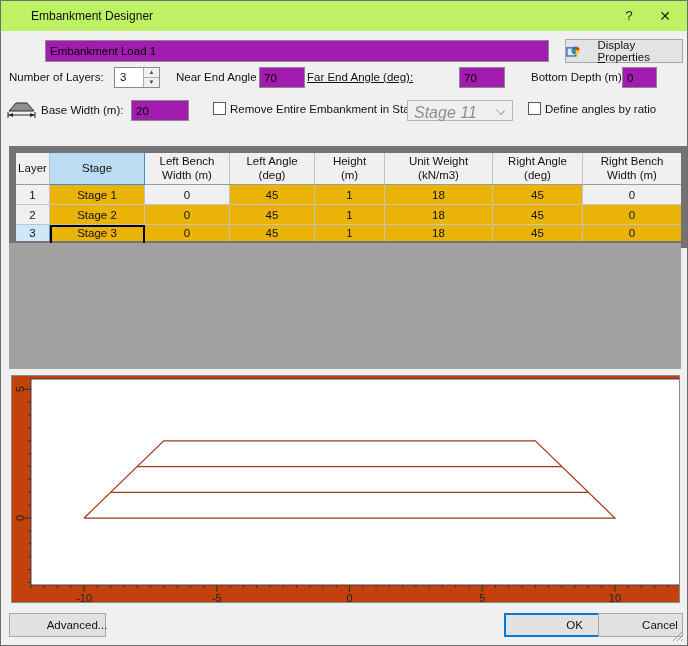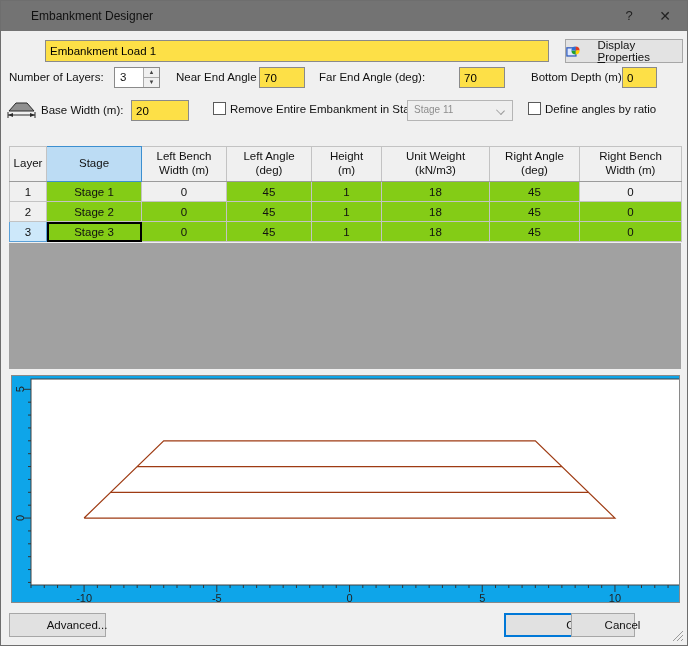--- a/index.html
+++ b/index.html
@@ -2,98 +2,98 @@
 <html><head>
 <meta charset="utf-8">
 <style>
   * { margin:0; padding:0; box-sizing:border-box; }
   html,body { width:688px; height:646px; }
   body { font-family:"Liberation Sans", sans-serif; font-size:12px; color:#111; }
   .dialog { position:relative; width:688px; height:646px; background:#f0f0f0;
             border:1px solid #6e6e6e; overflow:hidden; }
 
   
-  .titlebar { position:absolute; left:0; top:0; width:100%; height:30px; background:#737373; }
+  .titlebar { position:absolute; left:0; top:0; width:100%; height:30px; background:#bef264; }
   .title-text { position:absolute; left:30px; top:0; line-height:30px; font-size:12px; }
   .cap-btn { position:absolute; top:0; width:32px; height:30px; text-align:center;
              line-height:30px; font-size:13px; color:#222; cursor:default; }
   .help-btn { right:42px; }
   .close-btn { right:6px; font-size:14px; }
 
   label, .lbl { white-space:nowrap; font-size:11.5px; }
 
-  .txt { position:absolute; height:21px; border:1px solid #8a8a8a; background:#fde047;
+  .txt { position:absolute; height:21px; border:1px solid #8a8a8a; background:#a21caf;
          font-family:"Liberation Sans",sans-serif; font-size:11.5px; padding:0 4px; }
 
   
   .name-label { position:absolute; left:8px; top:43px;margin-left:36px; }
   .name-input { left:44px; top:39px; width:504px; height:22px; }
   .dp-btn { position:absolute; left:564px; top:38px; width:118px; height:24px;
             background:#e3e3e3; border:1px solid #a7a7a7; display:flex; align-items:center;
             justify-content:center; font-size:11.5px; gap:17px; }
   .dp-btn u { text-decoration:underline; }
 
   
   .l-layers { position:absolute; left:8px; top:70px; }
   .spinner { position:absolute; left:113px; top:66px; width:46px; height:21px;
              border:1px solid #8a8a8a; background:#fff; display:flex; }
   .spin-val { flex:1; font-size:11.5px; padding:3px 0 0 5px; }
   .spin-btns { width:16px; display:flex; flex-direction:column; border-left:1px solid #ababab; }
   .spin-b { flex:1; background:#f0f0f0; font-size:6px; line-height:9px; text-align:center; color:#444; }
   .spin-b + .spin-b { border-top:1px solid #ababab; }
   .l-near { position:absolute; left:175px; top:70px; }
   .in-near { left:258px; top:66px; width:46px; }
-  .l-far { position:absolute; left:318px; top:70px; }
+  .l-far { position:absolute; left:306px; top:70px;text-decoration:underline; }
   .in-far { left:458px; top:66px; width:46px; }
   .l-depth { position:absolute; left:530px; top:70px; }
   .in-depth { left:621px; top:66px; width:35px; }
 
   
   .emb-icon { position:absolute; left:5px; top:99px; }
   .l-base { position:absolute; left:40px; top:103px; }
   .in-base { left:130px; top:99px; width:58px; }
   .cb { position:absolute; width:13px; height:13px; background:#fff; border:1px solid #5a5a5a; }
   .cb-remove { left:212px; top:101px; }
   .l-remove { position:absolute; left:229px; top:102px; }
   .combo { position:absolute; left:406px; top:99px; width:106px; height:21px;
            background:#efefef; border:1px solid #b5b5b5; color:#8d8d8d;
-           font-size:10px; padding:3px 0 15px 6px; }
+           font-size:16px; padding:3px 0 15px 6px;font-style:italic; }
   .combo-arrow { position:absolute; right:8px; top:6px; width:7px; height:7px;
                  border-right:1px solid #9a9a9a; border-bottom:1px solid #9a9a9a;
                  transform:rotate(45deg) scale(1,.8); }
   .cb-ratio { left:527px; top:101px; }
   .l-ratio { position:absolute; left:544px; top:102px; }
 
   
   .grid-wrap { position:absolute; left:8px; top:145px; width:672px; }
   table.grid { border-collapse:collapse; table-layout:fixed; width:672px;
-               font-size:11.5px; background:#84cc16; border:1px solid #737373; }
+               font-size:11.5px; background:#eab308; border:7px solid #737373; }
   .grid th, .grid td { border:1px solid #c3c3c3; text-align:center; padding:0; }
   .grid thead th { background:#f0f0f0; height:35px; font-weight:normal;
                    white-space:pre-line; line-height:1.2; border-bottom:1px solid #9b9b9b; }
   .grid thead th.col-sel { background:#bcdcf4; border:1px solid #3c8fd0; }
   .grid td, .grid tbody th { height:20px; }
   .grid tbody th { background:#f0f0f0; font-weight:normal; }
   .grid tbody th.row-sel { background:#cde8fa; border:1px solid #5aa0d8; }
   .grid td.dis { background:#f0f0f0; }
   .grid td.cell-sel { outline:2px solid #000; outline-offset:-2px; }
 
   .filler { position:absolute; left:8px; top:242px; width:672px; height:126px; background:#a1a1a1; }
 
   
   .chart-panel { position:absolute; left:10px; top:374px; width:669px; height:228px;
-                 background:#0ea5e9; border:1px solid #898989; }
+                 background:#c2410c; border:1px solid #898989; }
 
   
   .btn { position:absolute; top:612px; height:24px; background:#e1e1e1;
          border:1px solid #a7a7a7; font-size:11.5px; text-align:center;
          display:flex; align-items:center; justify-content:center;padding-left:39px; }
   .btn-advanced { left:8px; width:97px; }
   .btn-ok { left:503px; width:102px; border:2px solid #0078d7; }
-  .btn-cancel { left:570px; width:64px; }
+  .btn-cancel { left:597px; width:85px; }
   .grip { position:absolute; right:3px; bottom:3px; width:12px; height:12px; }
 </style>
 </head>
 <body>
 
 <div class="dialog">
 
   <div class="titlebar">
     <span class="title-text">Embankment Designer</span>
     <span class="cap-btn help-btn">?</span>

